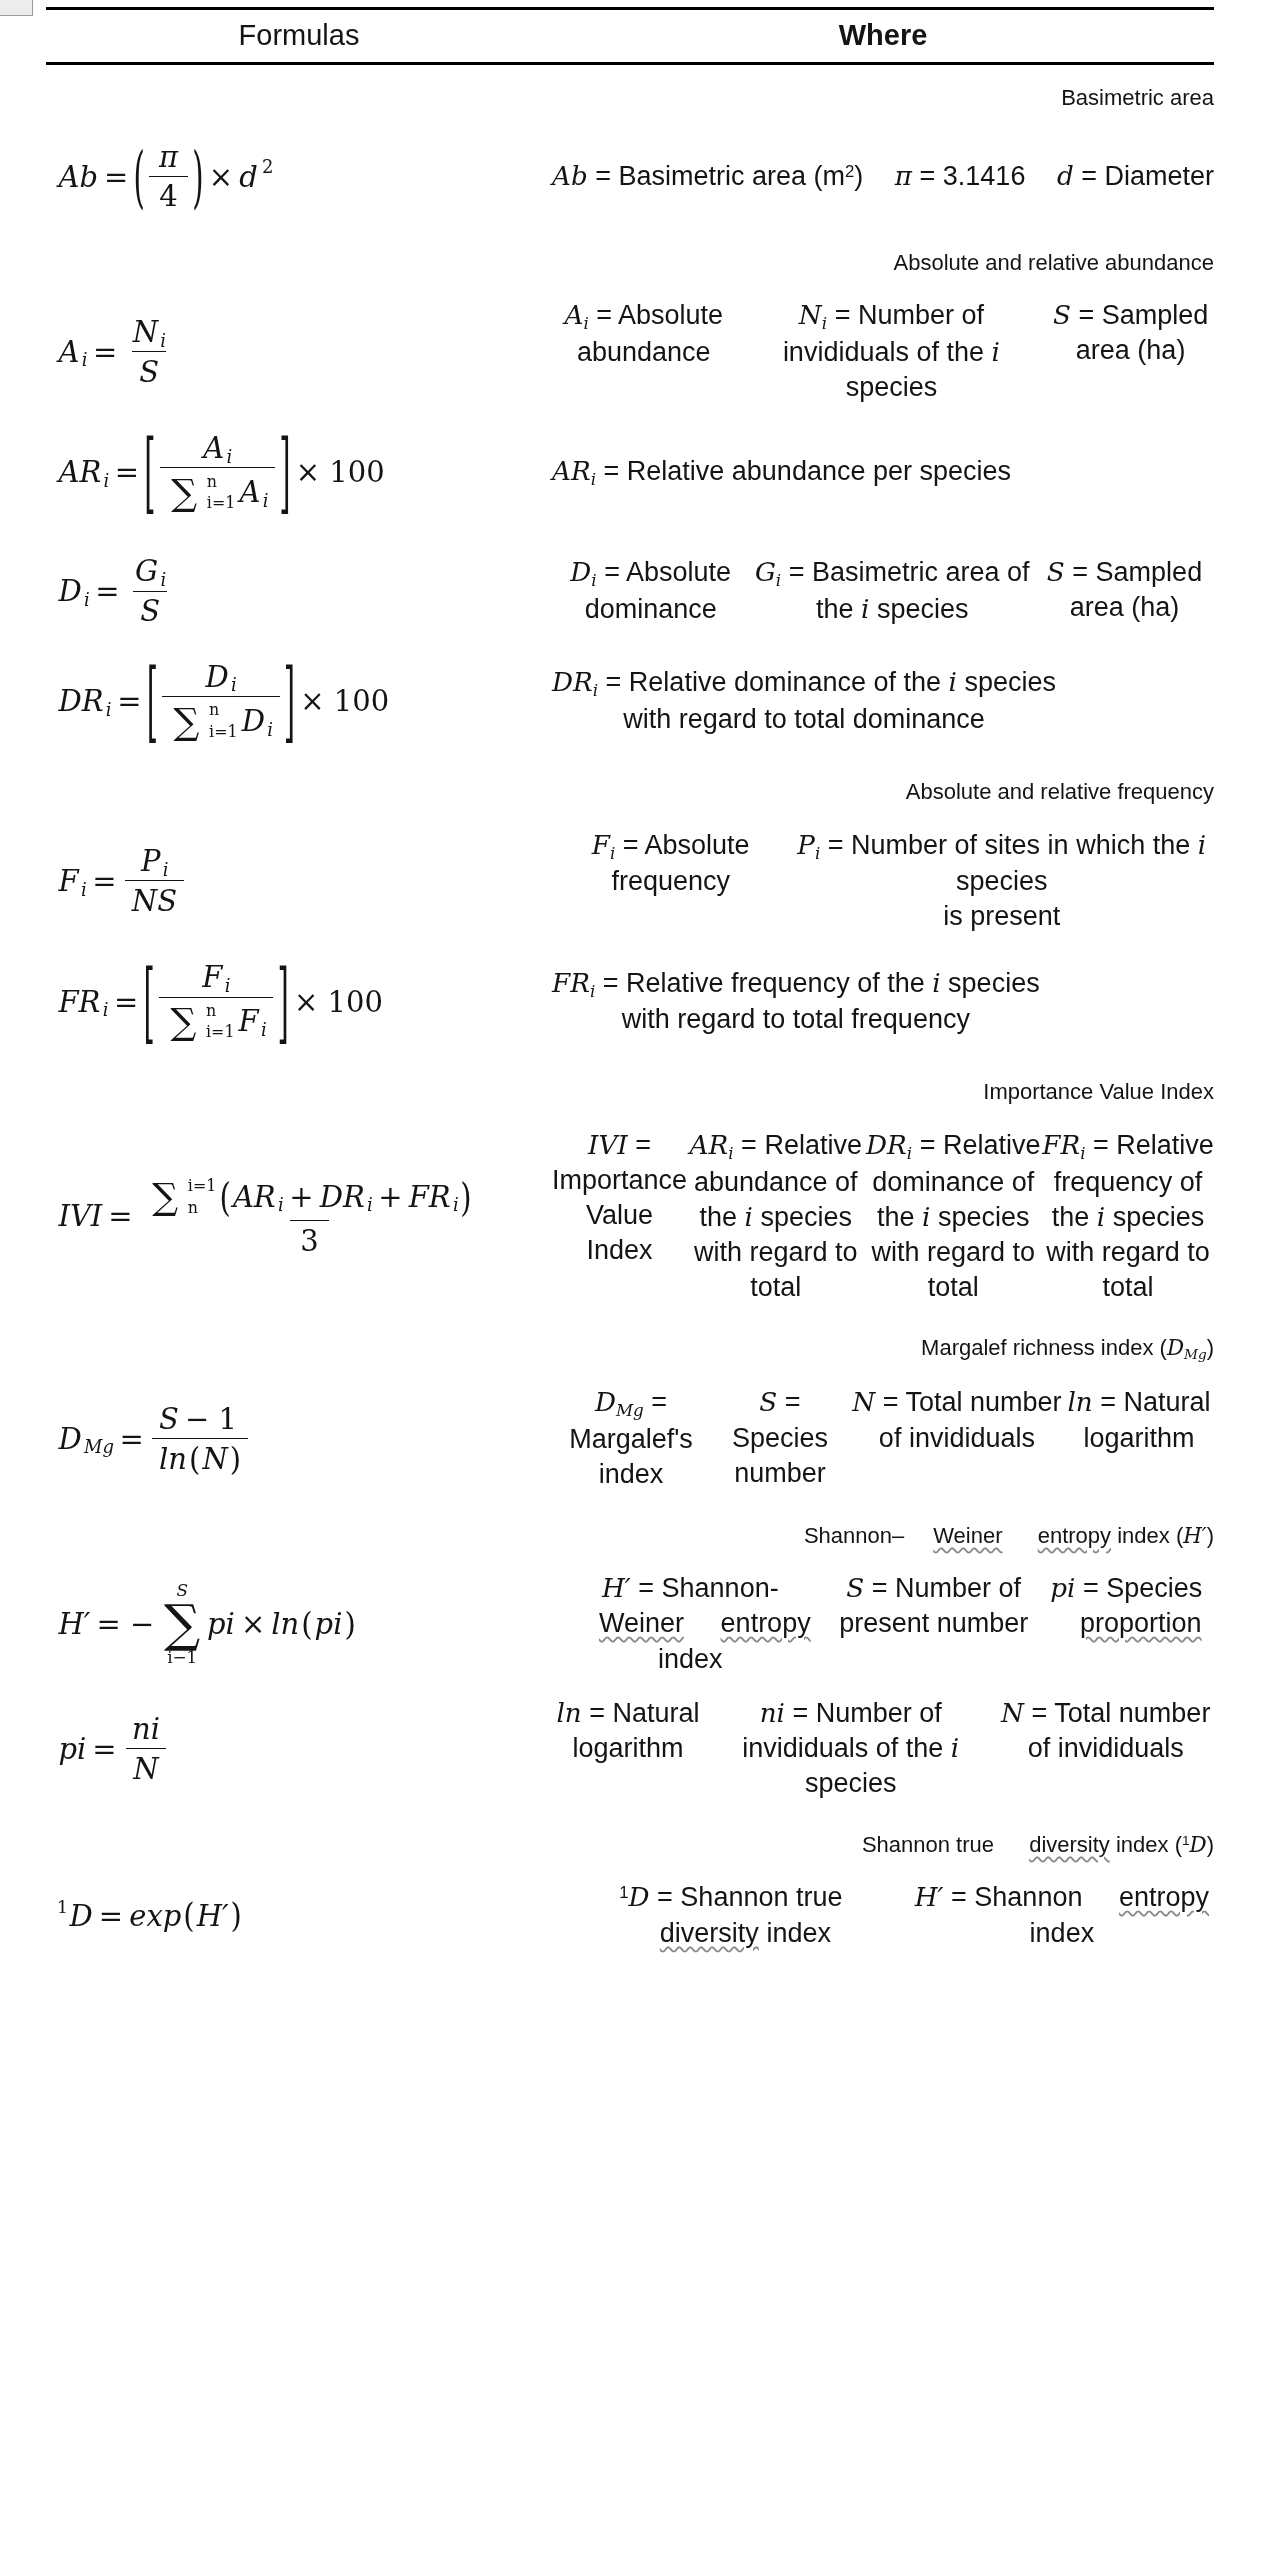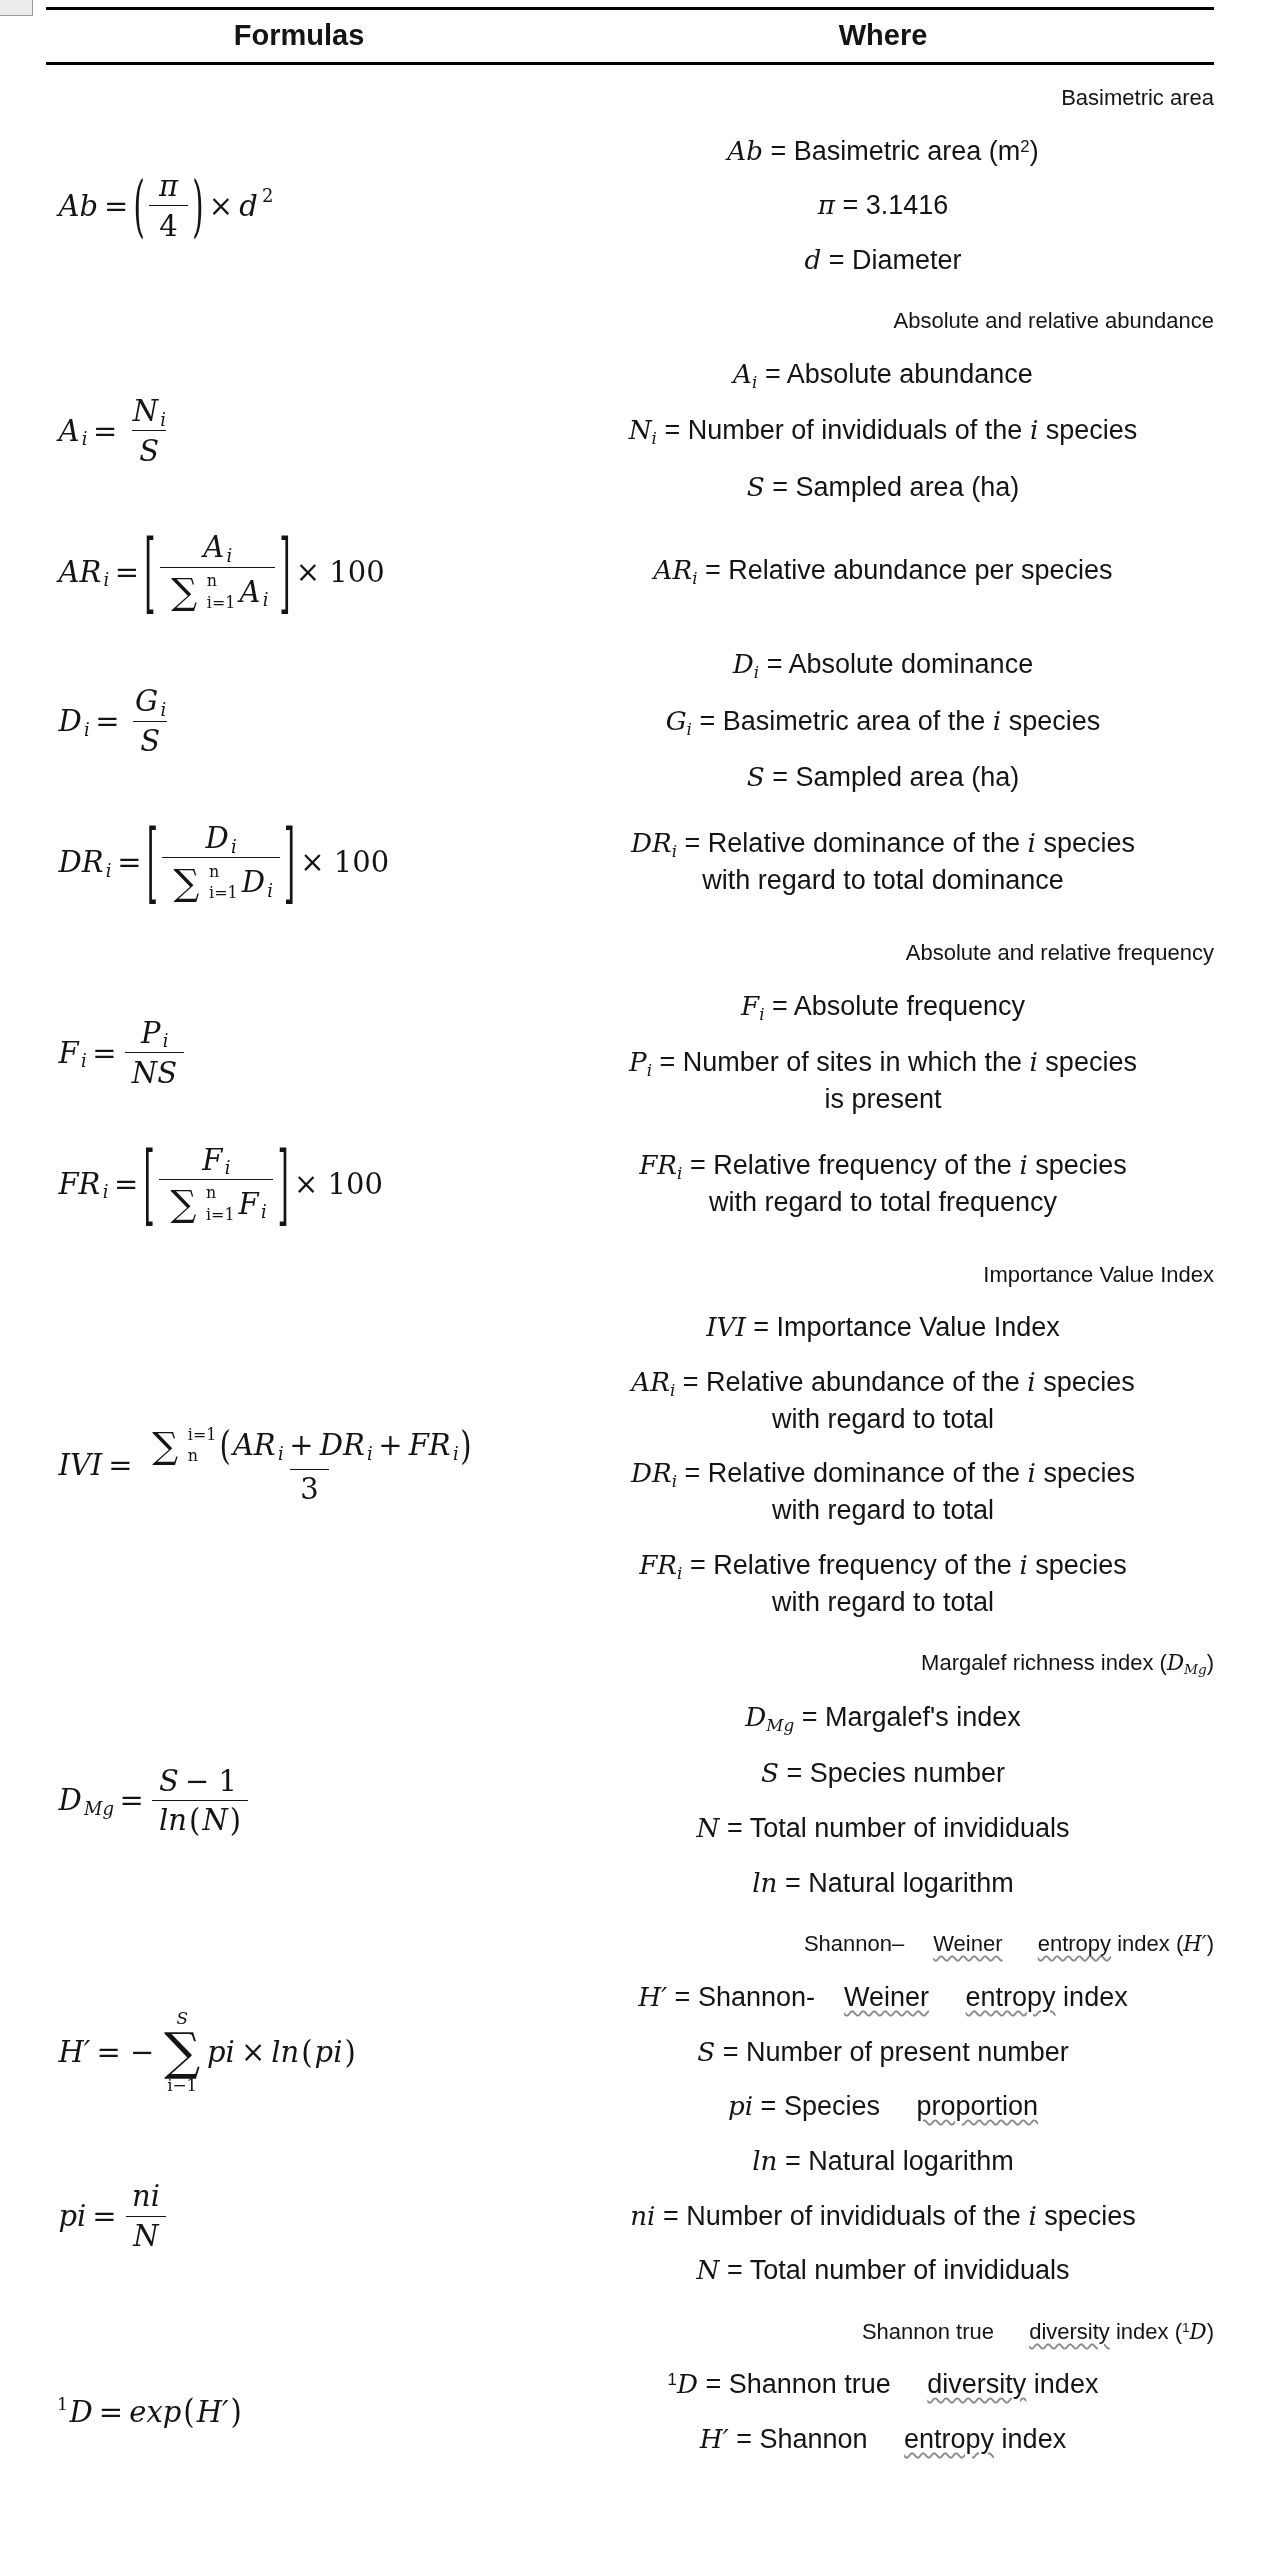--- a/index.html
+++ b/index.html
@@ -4,28 +4,28 @@
 <style>
   html,body{margin:0;padding:0;background:#ffffff;}
   .sheet{width:1265px;height:2576px;background:#fff;position:relative;overflow:hidden;
          font-family:"Liberation Sans",sans-serif;color:#141414;}
   .corner{position:absolute;left:0;top:0;width:32px;height:14.6px;background:#ececec;
           border-right:1.2px solid #9a9a9a;border-bottom:1.2px solid #9a9a9a;}
   .table{position:absolute;left:46px;top:7.3px;width:1168px;min-height:2550px;
          display:flex;flex-direction:column;}
   .top-rule{border-top:3.7px solid #000;}
   .head-row{display:flex;padding:8.5px 0 9.8px;}
-  .head-f{width:506px;text-align:center;font-weight:bold;font-size:29px;}
+  .head-f{width:506px;text-align:center;font-weight:normal;font-size:29px;}
   .head-w{flex:1;text-align:center;font-weight:bold;font-size:29px;}
   .mid-rule{border-top:3px solid #000;}
   .section{margin-bottom:8.5px;}
   .stitle{text-align:right;font-size:22px;margin:19.5px 0 12.2px;line-height:1.25;}
   .srow{display:flex;align-items:center;}
   .fcell{flex:0 0 506px;display:flex;}
-  .wcell{flex:1;display:flex;flex-direction:column;justify-content:space-between;}
+  .wcell{flex:1;display:flex;flex-direction:row;justify-content:space-between;}
   .wline{font-size:27px;text-align:center;margin:9.8px 0;line-height:1.3;}
   .it{font-family:"DejaVu Serif",serif;font-style:italic;font-size:.97em;}
   .wavy{text-decoration:underline;text-decoration-style:wavy;
         text-decoration-color:#8a8a8a;text-decoration-thickness:1.5px;text-underline-offset:4.3px;margin-left:29px;}
   .ssub{font-size:.62em;vertical-align:-.3em;}
   .ssup{font-size:.62em;vertical-align:.5em;}
   
   .frow{margin:16px 0;padding-left:11px;font-size:29px;font-family:"DejaVu Serif",serif;display:flex;}
   .mrow-in{display:inline-flex;align-items:center;}
   .mi{font-style:italic;margin:0 .05em;}

